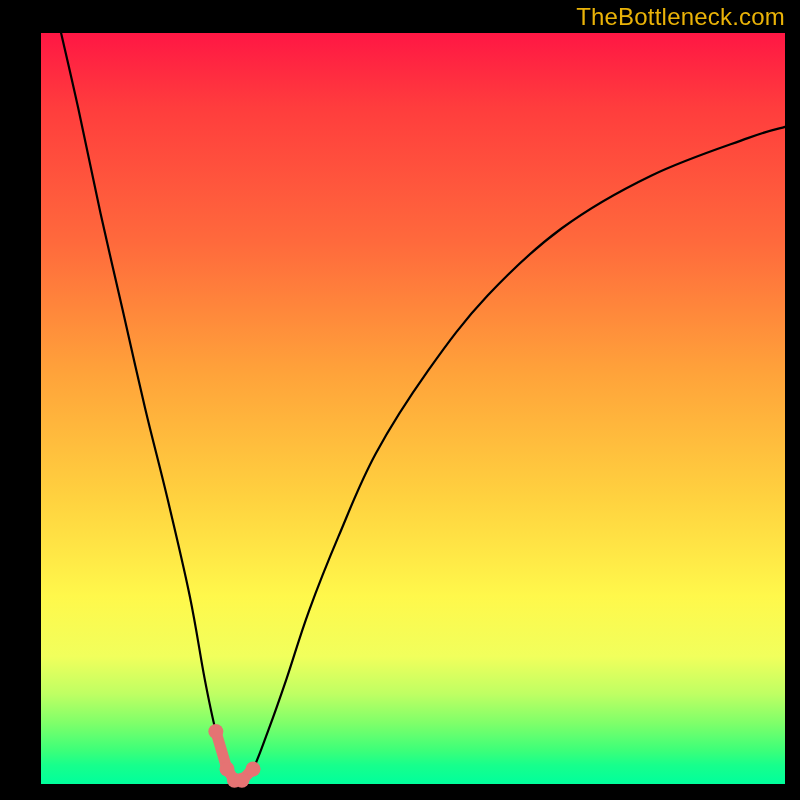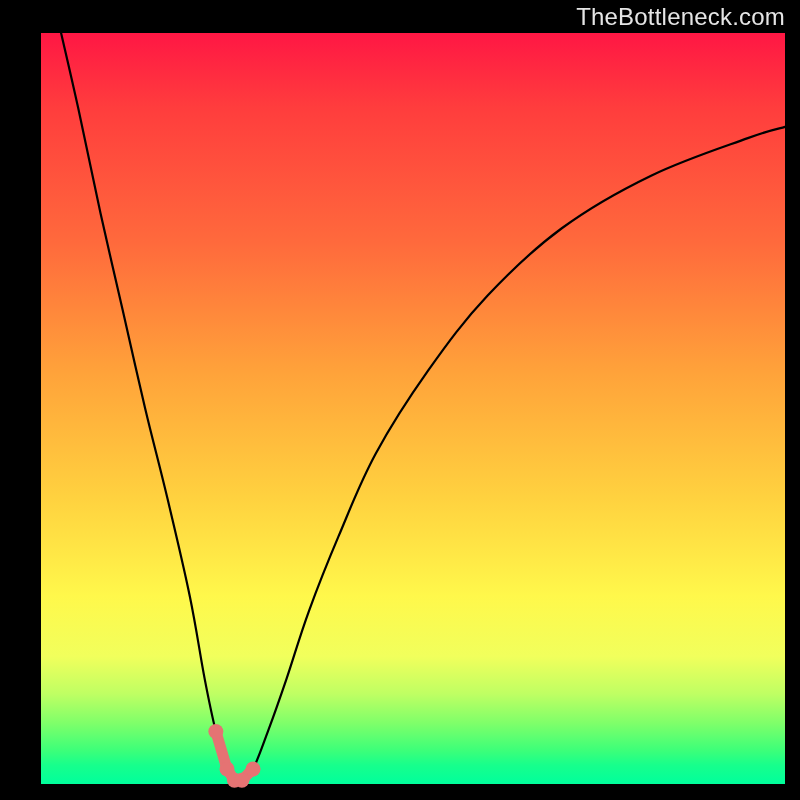--- a/index.html
+++ b/index.html
@@ -32,21 +32,21 @@
       #f1ff5c 83%,
       #bfff63 88%,
       #7dff6a 92%,
       #3dff79 95.5%,
       #17ff8c 97.5%,
       #00ff9c 100%
     );
   }
   .watermark {
     position: absolute;
-    color: #e5e5e5;
+    color: #eab308;
     font-size: 24px;
     letter-spacing: 0.2px;
     font-weight: 500;
     text-align: right;
   }
   svg {
     position: absolute;
     left: 0;
     top: 0;
   }

